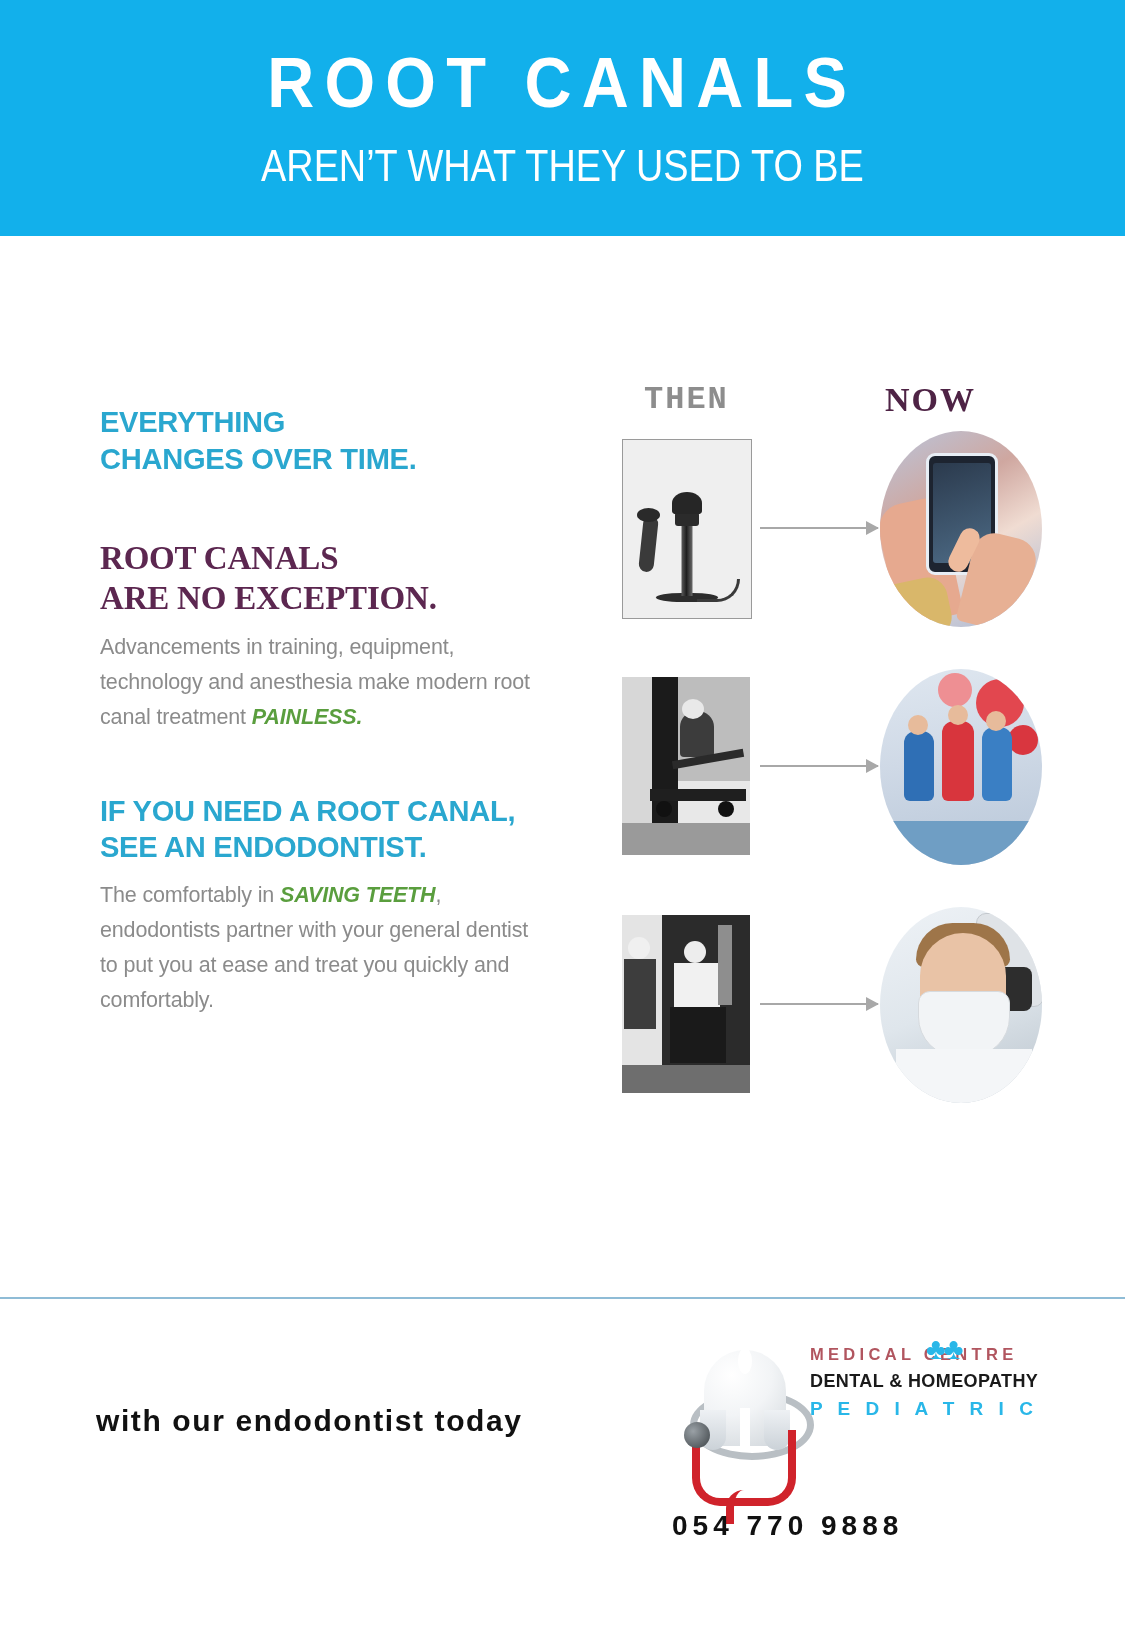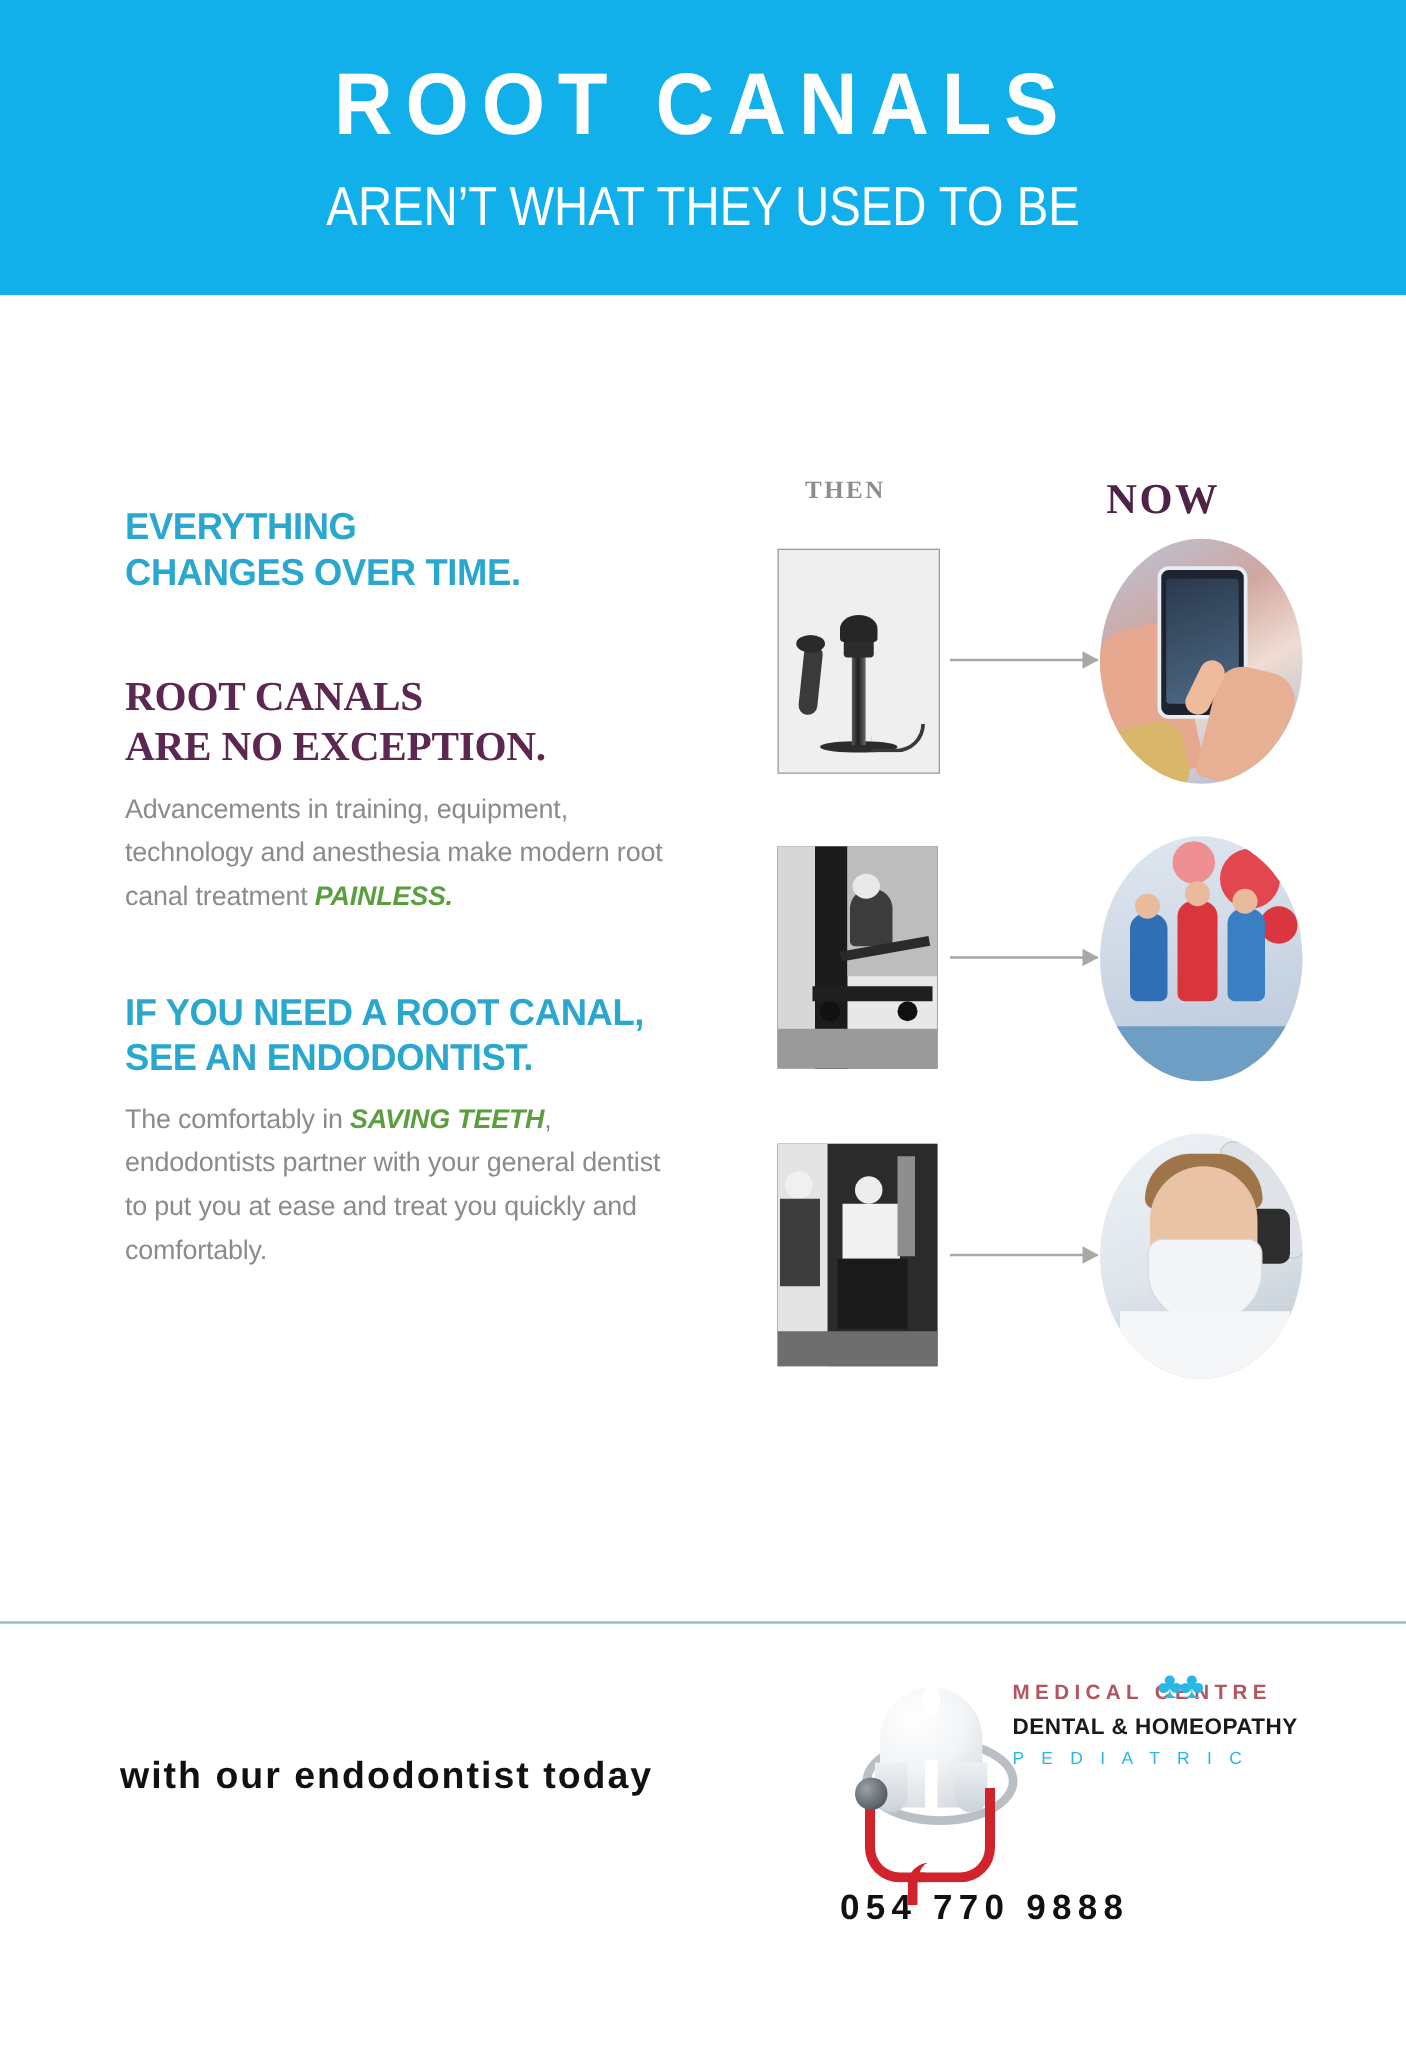--- a/index.html
+++ b/index.html
@@ -51,22 +51,22 @@
   }
   .hl{color:#5a9e3e;font-weight:bold;font-style:italic;}
 
   .sp1{height:34px;}
   .sp2{height:30px;}
 
   
   .tncol{position:absolute;left:600px;top:145px;width:440px;}
   .tn-head{position:relative;height:40px;}
   .tn-head .then{
-    position:absolute;left:44px;top:0;color:#8d8d8d;font-size:20px;
-    font-family:Liberation Serif, serif;font-weight:bold;letter-spacing:2px;
+    position:absolute;left:44px;top:0;color:#8d8d8d;font-size:32px;
+    font-family:Liberation Mono, monospace;font-weight:bold;letter-spacing:2px;
   }
   .tn-head .now{
     position:absolute;left:285px;top:0;color:#4e2345;font-size:34px;
     font-family:"Liberation Serif", serif;font-weight:bold;letter-spacing:2px;
   }
 
   .tn-row{position:relative;height:220px;margin-top:18px;}
   .then-box{
     position:absolute;left:22px;top:0;width:128px;height:178px;
     border:1.5px solid #9a9a9a;background:#efefef;overflow:hidden;
@@ -177,21 +177,21 @@
   .clover-mark{position:absolute;left:116px;top:-4px;width:40px;height:34px;color:#29b7e8;
     font-size:30px;line-height:1;letter-spacing:-2px;font-weight:bold;}
   .clover{color:#29b7e8;font-size:45px;font-weight:bold;letter-spacing:1px;line-height:1;
     margin-top:28px;}
   .medcentre{color:#b1555f;font-size:16.5px;font-weight:bold;letter-spacing:4.3px;margin-top:7px;}
   .dental{color:#1a1a1a;font-size:18px;font-weight:bold;letter-spacing:0.4px;margin-top:7px;}
   .branches{color:#1a1a1a;font-size:12.5px;font-weight:bold;letter-spacing:0.4px;margin-top:5px;
     display:flex;align-items:center;}
   .newbadge{display:inline-block;border:1.5px solid #1a1a1a;border-radius:12px;
     padding:1px 7px;margin-left:6px;font-size:10.5px;letter-spacing:0.5px;}
-  .ped{color:#29b7e8;font-size:14px;font-weight:normal;letter-spacing:5px;margin-top:6px;}
+  .ped{color:#29b7e8;font-size:19px;font-weight:bold;letter-spacing:5px;margin-top:6px;}
   .phone{position:absolute;left:12px;top:176px;color:#111111;font-size:28px;font-weight:bold;
     letter-spacing:5px;}
 </style>
 </head>
 <body>
 
 <div class="header">
   <div class="title">ROOT CANALS</div>
   <div class="subtitle">AREN’T WHAT THEY USED TO BE</div>
 </div>

